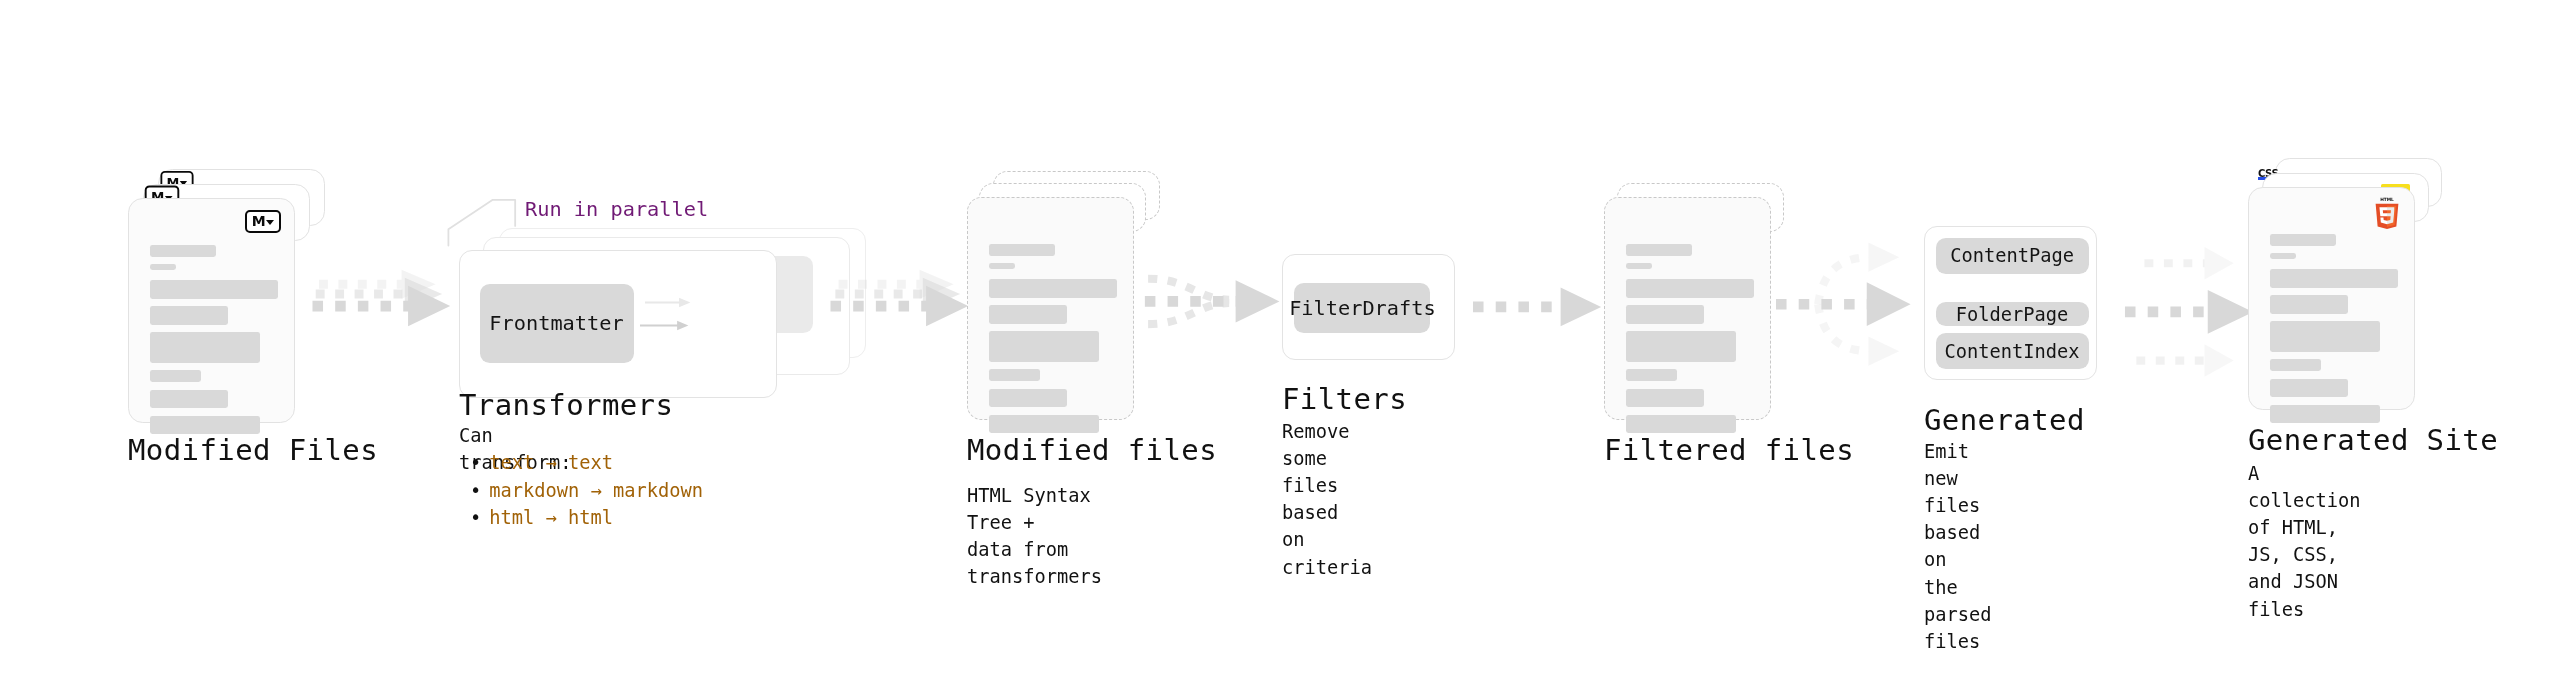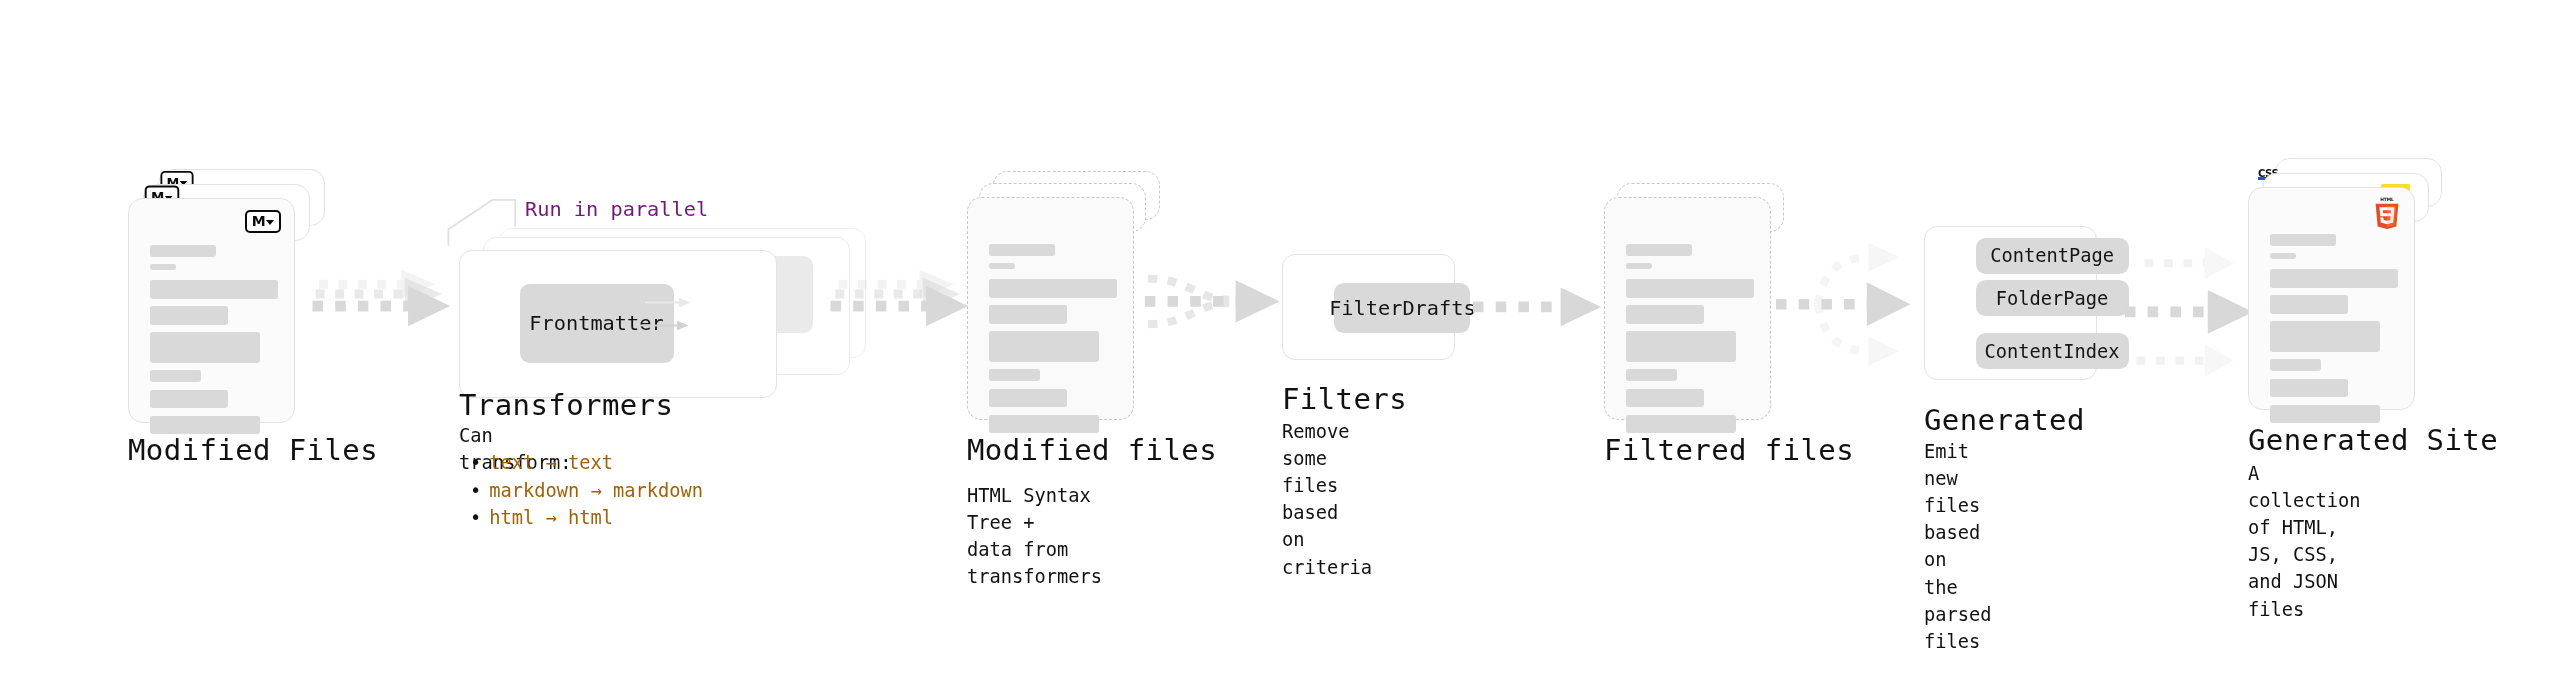--- a/index.html
+++ b/index.html
@@ -100,21 +100,20 @@
   }
   .pill{
     position:absolute;
     background:#d9d9d9;
     border-radius:9.8px;
     display:flex;align-items:center;justify-content:center;
     font-size:20.3px;
     color:#141414;
     white-space:nowrap;
     box-sizing:border-box;
-    margin-left:40px;
   }
   .pill.faded1{background:rgba(217,217,217,.55);}
   .pill.faded2{background:rgba(217,217,217,.30);}
 
   .runlabel{
     position:absolute;
     font-size:20.3px;
     color:#701a75;
     white-space:nowrap;
   }
@@ -336,21 +335,21 @@
       <line x1="0" y1="84" x2="118" y2="84" stroke="#d8d8d8" stroke-width="13" stroke-dasharray="13 15"></line>
       <polygon points="112,57 166,84 112,111" fill="#d8d8d8"></polygon>
     </svg>
   </div>
 
   <div class="abs" style="left:0;top:0;">
     <div class="modbox" style="left:1924px;top:226px;width:173px;height:154px;">
       <div class="pill" style="left:10.6px;top:10.6px;width:153px;height:36px;font-size:18.7px;">
         <span>ContentPage</span>
       </div>
-      <div class="pill" style="left:10.6px;top:53px;width:153px;height:36px;font-size:18.7px;">
+      <div class="pill" style="left:10.6px;top:75px;width:153px;height:24px;font-size:18.7px;">
         <span>FolderPage</span>
       </div>
       <div class="pill" style="left:10.6px;top:106px;width:153px;height:36px;font-size:18.7px;">
         <span>ContentIndex</span>
       </div>
     </div>
     <div class="abs stage-title" style="left:1924px;top:403px;">Generated</div>
     <div class="abs stage-sub" style="left:1924px;top:438px;">Emit new files based on
 the parsed files</div>
   </div>

